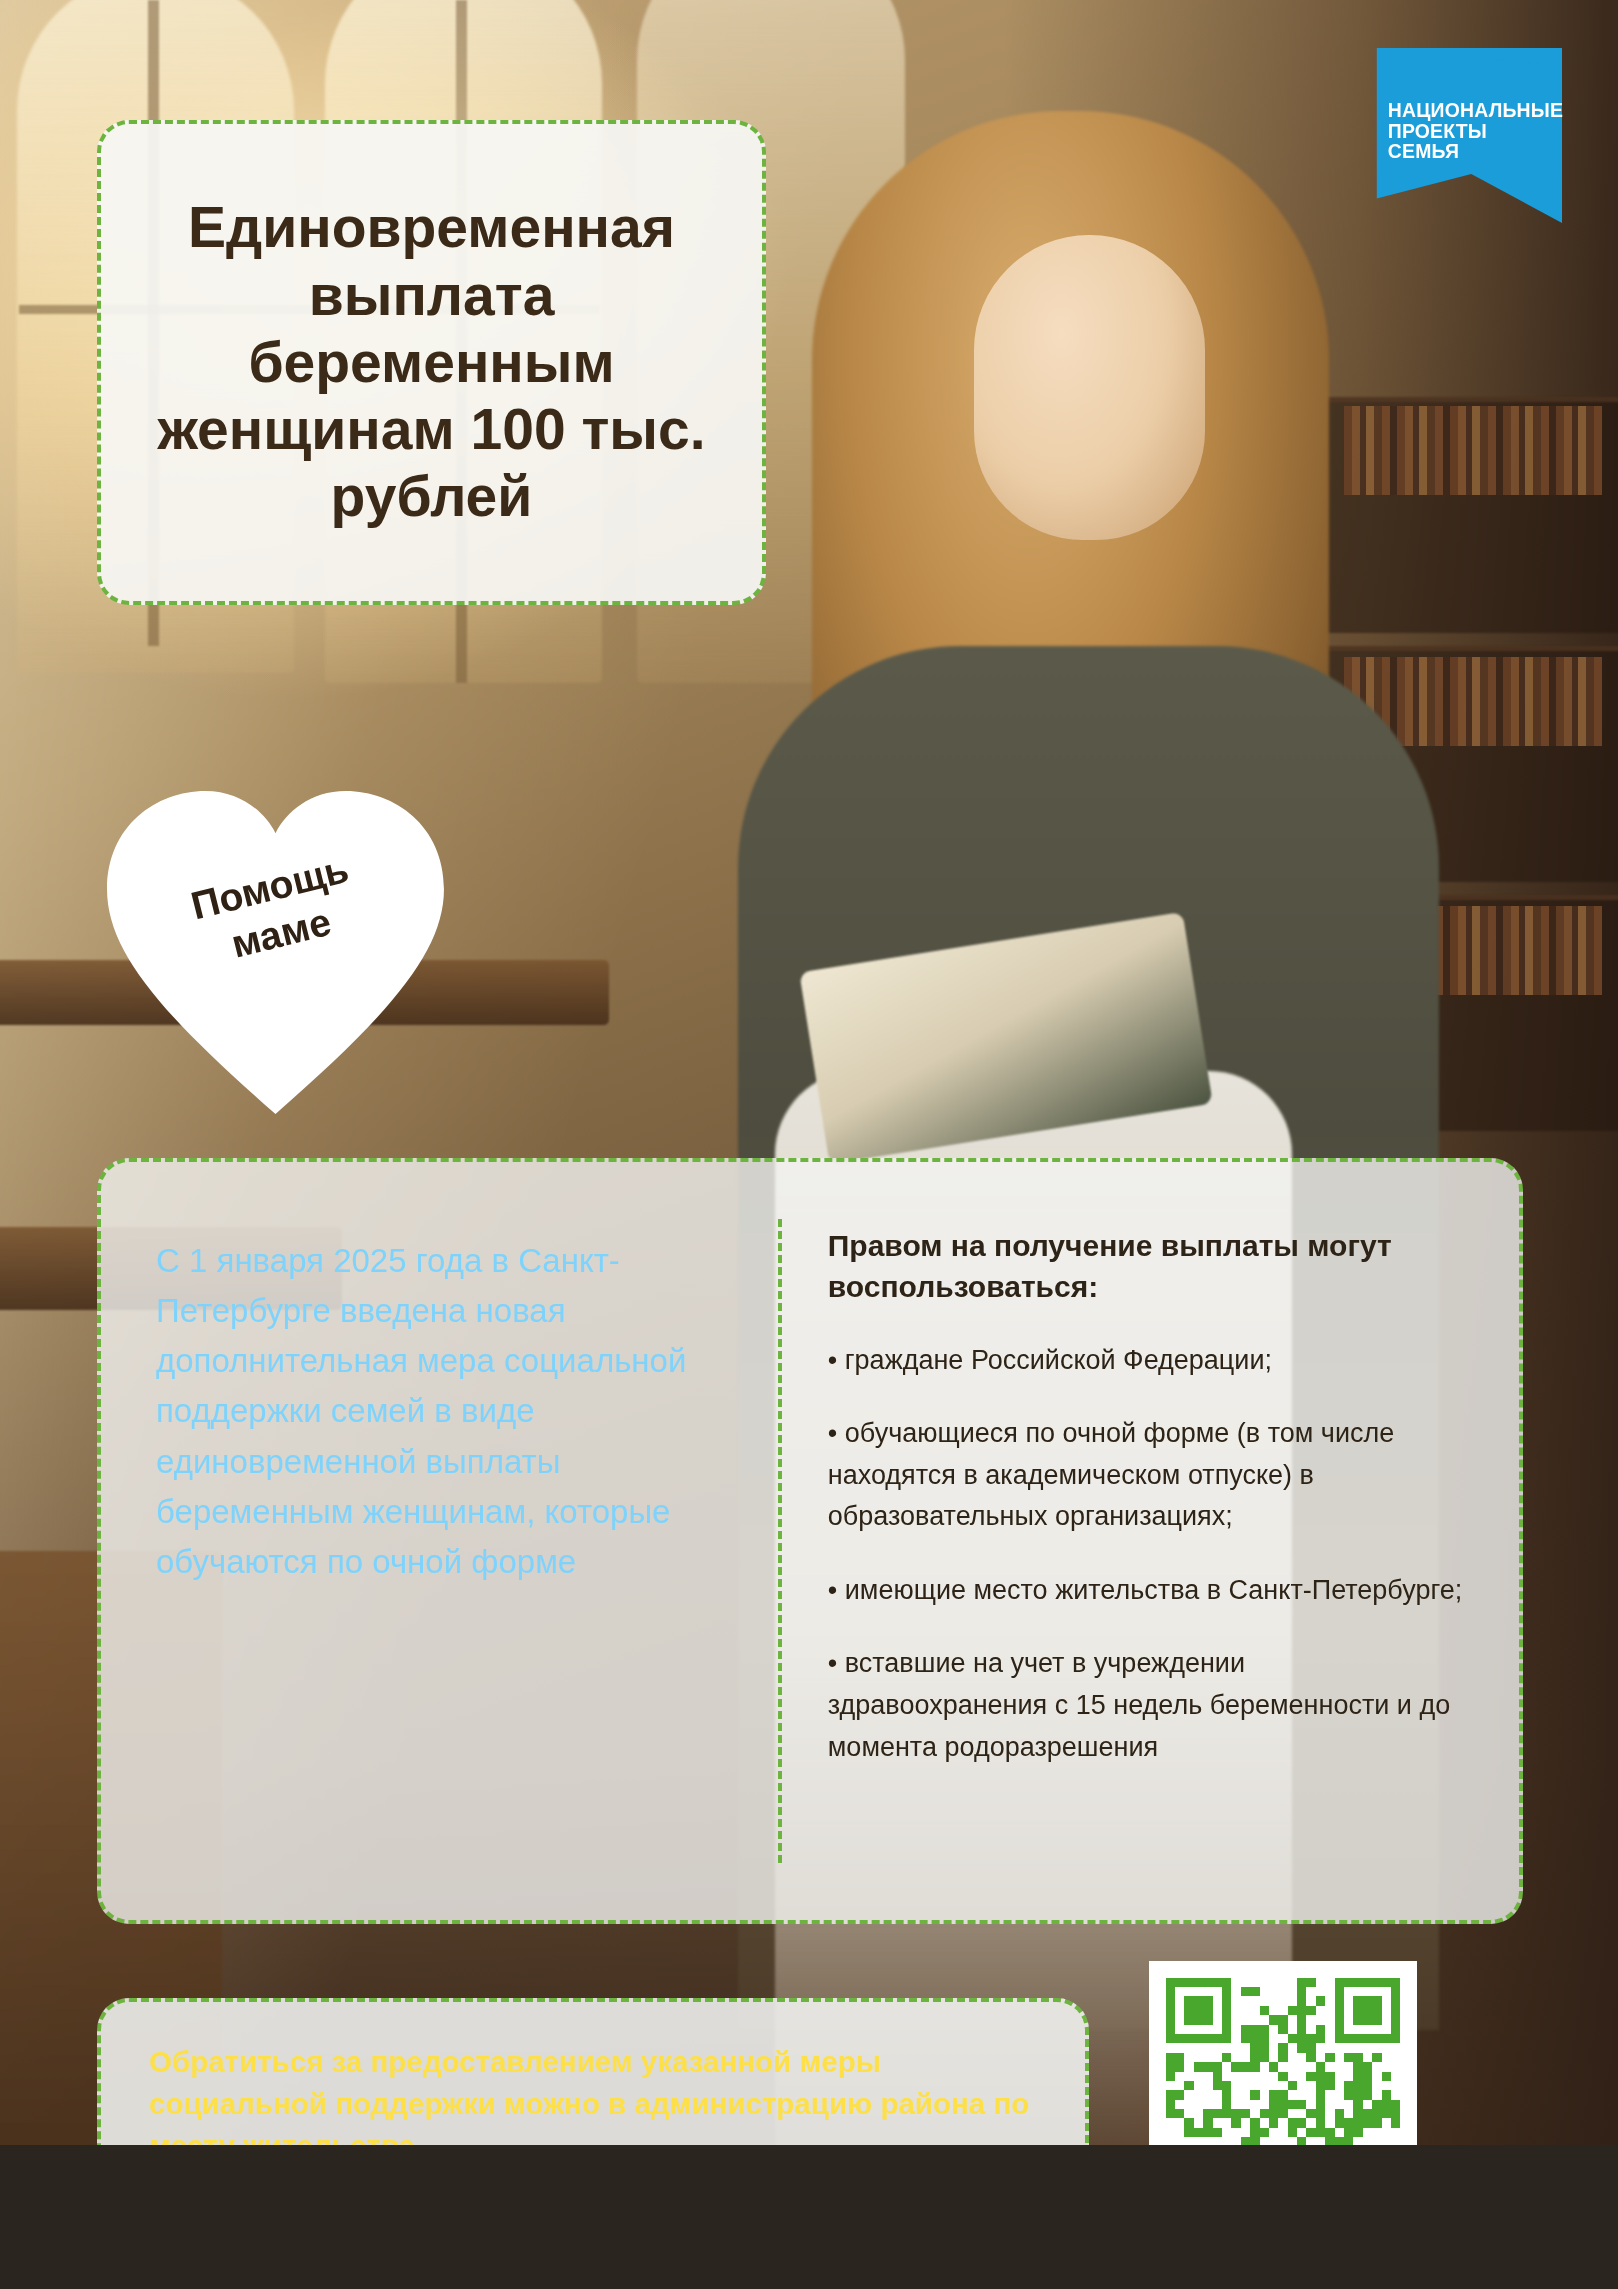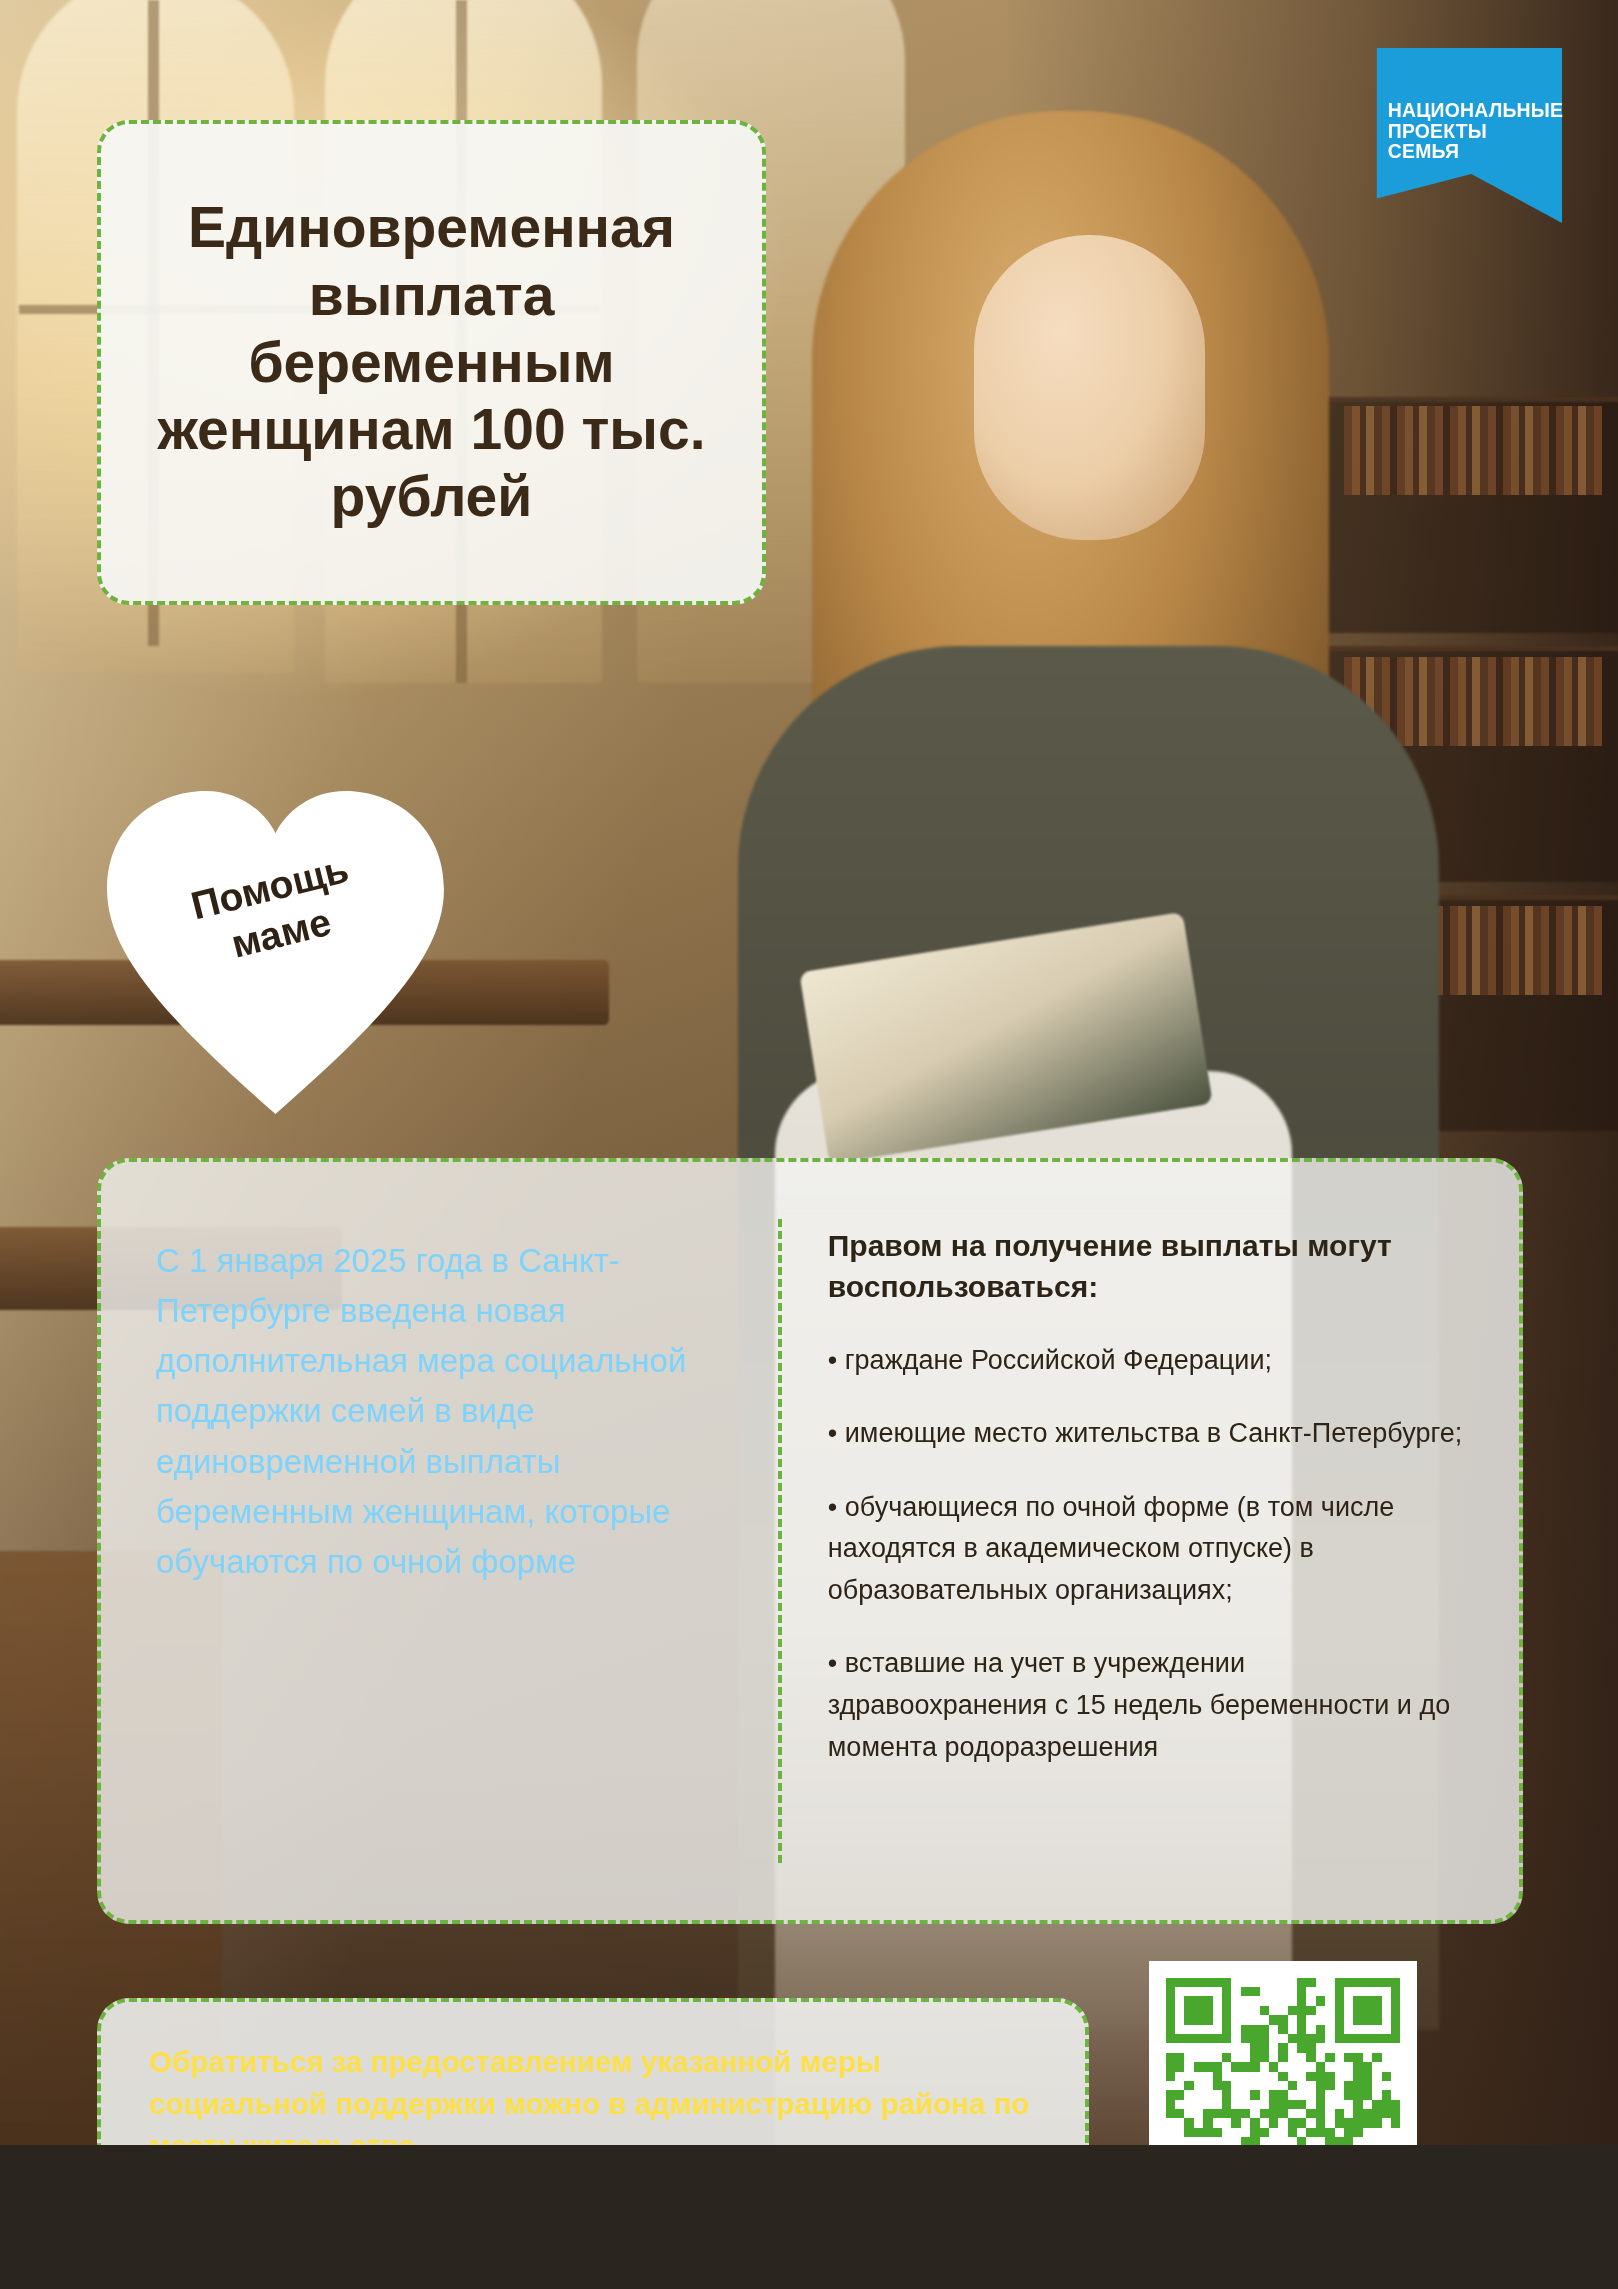--- a/index.html
+++ b/index.html
@@ -346,22 +346,22 @@
 маме</div>
   </div>
 
   <div class="card card-info">
     <div class="col-left">С 1 января 2025 года в Санкт-Петербурге введена новая дополнительная мера социальной поддержки семей в виде единовременной выплаты беременным женщинам, которые обучаются по очной форме</div>
     <div class="divider"></div>
     <div class="col-right">
       <h3>Правом на получение выплаты могут воспользоваться:</h3>
       <ul>
         <li>• граждане Российской Федерации;</li>
+        <li>• обучающиеся по очной форме (в том числе находятся в академическом отпуске) в образовательных организациях;</li>
         <li>• имеющие место жительства в Санкт-Петербурге;</li>
-        <li>• обучающиеся по очной форме (в том числе находятся в академическом отпуске) в образовательных организациях;</li>
         <li>• вставшие на учет в учреждении здравоохранения с 15 недель беременности и до момента родоразрешения</li>
       </ul>
     </div>
   </div>
 
   <div class="card card-footer">
     <div class="ft">Обратиться за предоставлением указанной меры социальной поддержки можно в администрацию района по месту жительства</div>
   </div>
 
   <div class="qr-box">

